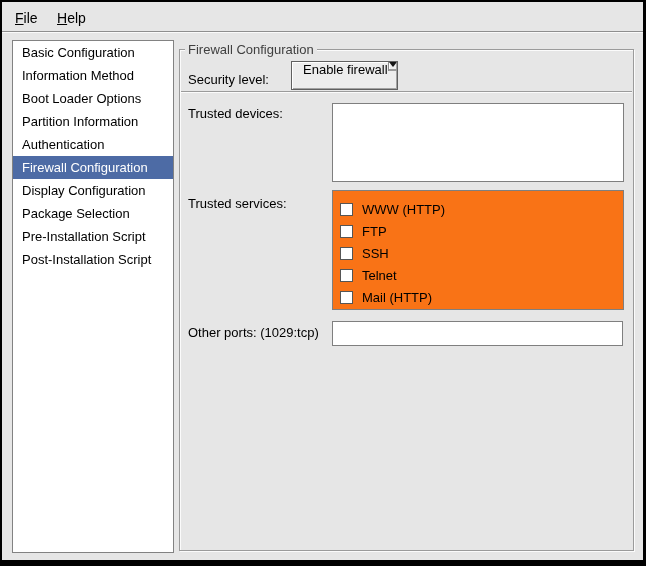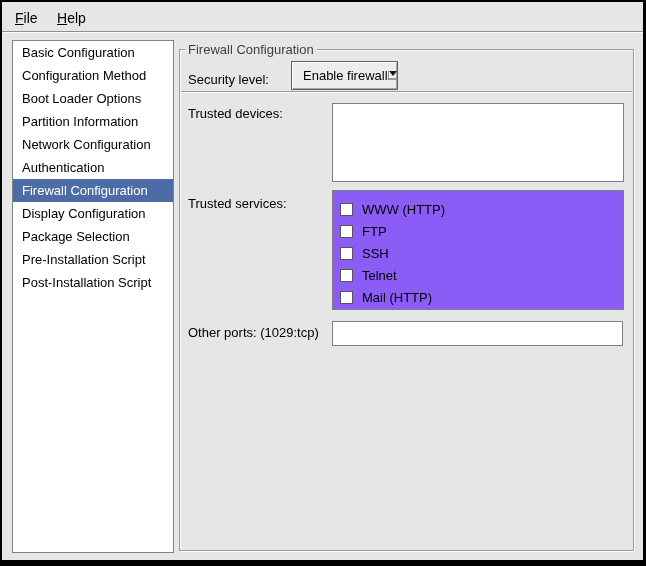--- a/index.html
+++ b/index.html
@@ -43,21 +43,21 @@
   .lbl-security { left:8px; top:22px; }
   .lbl-devices  { left:8px; top:56px; }
   .lbl-services { left:8px; top:146px; }
   .lbl-ports    { left:8px; top:275px; }
 
   
   .combo {
     position:absolute; left:111px; top:11px; width:107px; height:29px;
     background:#ededed; border:1px solid #606060;
     box-shadow: inset 1px 1px 0 #ffffff, inset -1px -1px 0 #a2a2a2;
-    display:flex; align-items:center; cursor:default;
+    display:flex; align-items:flex-start; cursor:default;
   }
   .combo-text { flex:1; display:flex; align-items:center; padding-left:11px; white-space:nowrap; }
   .combo-arrow-box {
     width:22px; border-left:1px solid #8a8a8a;
     box-shadow: inset 1px 0 0 #ffffff;
     display:flex; flex-direction:column; align-items:center; justify-content:center;
   }
   .arrow-down { width:0; height:0; border-left:4px solid transparent;
     border-right:4px solid transparent; border-top:5px solid #141414; }
   .arrow-dash { width:8px; height:2px; background:#9a9a9a; margin-top:2px; }
@@ -66,21 +66,21 @@
   .hsep { position:absolute; left:1px; right:1px; top:41px; height:0;
     border-top:1px solid #9b9b9b; border-bottom:1px solid #fbfbfb; }
 
   
   .devices-box {
     position:absolute; left:152px; top:53px; width:292px; height:79px;
     background:#fff; border:1px solid #7f7f7f;
   }
   .services-box {
     position:absolute; left:152px; top:140px; width:292px; height:120px;
-    background:#8b5cf6; border:1px solid #7f7f7f; padding:7px 0 8px 7px; overflow:hidden;
+    background:#f97316; border:1px solid #7f7f7f; padding:7px 0 8px 7px; overflow:hidden;
   }
   .service-row { display:flex; align-items:center; height:22px; cursor:default; }
   .checkbox { width:13px; height:13px; flex:0 0 13px; background:#fff; border:1px solid #555; margin-right:9px; }
   .service-label { white-space:nowrap; }
 
   .ports-input {
     position:absolute; left:152px; top:271px; width:291px; height:25px;
     background:#fff; border:1px solid #7f7f7f;
     font-family:"Liberation Sans", sans-serif; font-size:13px; padding:0 5px;
     outline:none;
@@ -92,24 +92,23 @@
 <div class="window">
 
   <div class="menubar">
       <span class="menu-item" style="left: 8px;"><u>F</u>ile</span>
       <span class="menu-item" style="left: 50px;"><u>H</u>elp</span>
     </div>
   <div class="menubar-sep"></div>
 
   <div class="sidebar">
       <div class="sidebar-item">Basic Configuration</div>
-      <div class="sidebar-item">Configuration Method</div>
+      <div class="sidebar-item">Information Method</div>
       <div class="sidebar-item">Boot Loader Options</div>
       <div class="sidebar-item">Partition Information</div>
-      <div class="sidebar-item">Network Configuration</div>
       <div class="sidebar-item">Authentication</div>
       <div class="sidebar-item" style="background: rgb(77, 107, 165); color: rgb(255, 255, 255);">Firewall Configuration</div>
       <div class="sidebar-item">Display Configuration</div>
       <div class="sidebar-item">Package Selection</div>
       <div class="sidebar-item">Pre-Installation Script</div>
       <div class="sidebar-item">Post-Installation Script</div>
     </div>
 
   <div class="frame">
     <span class="frame-label">Firewall Configuration</span>

